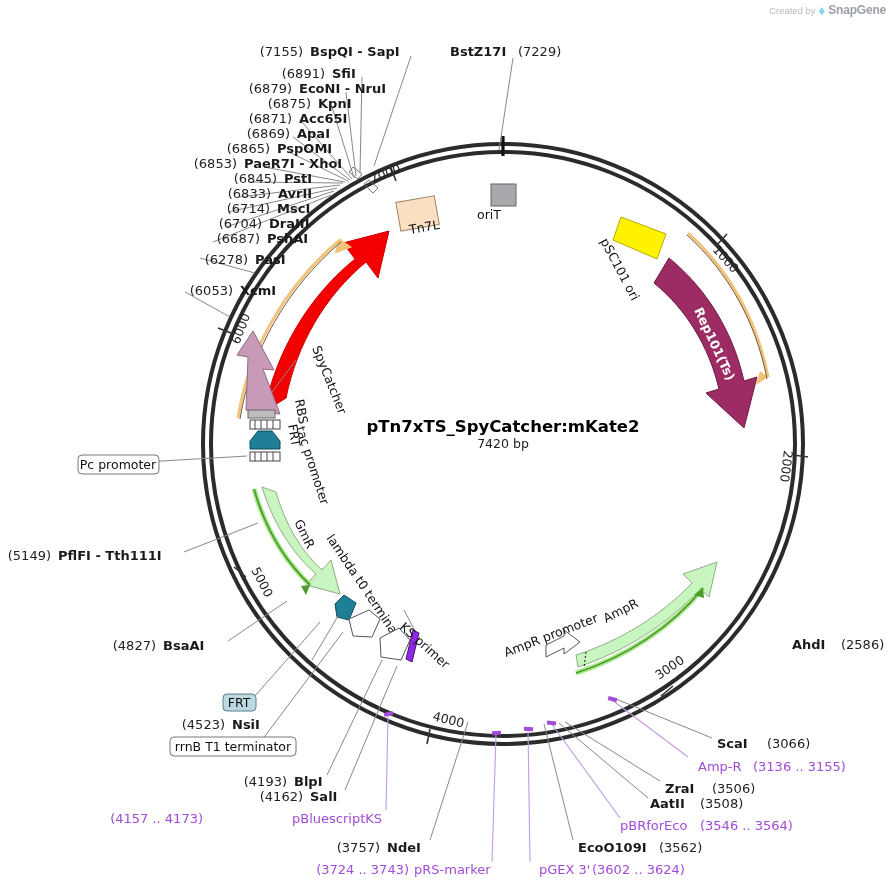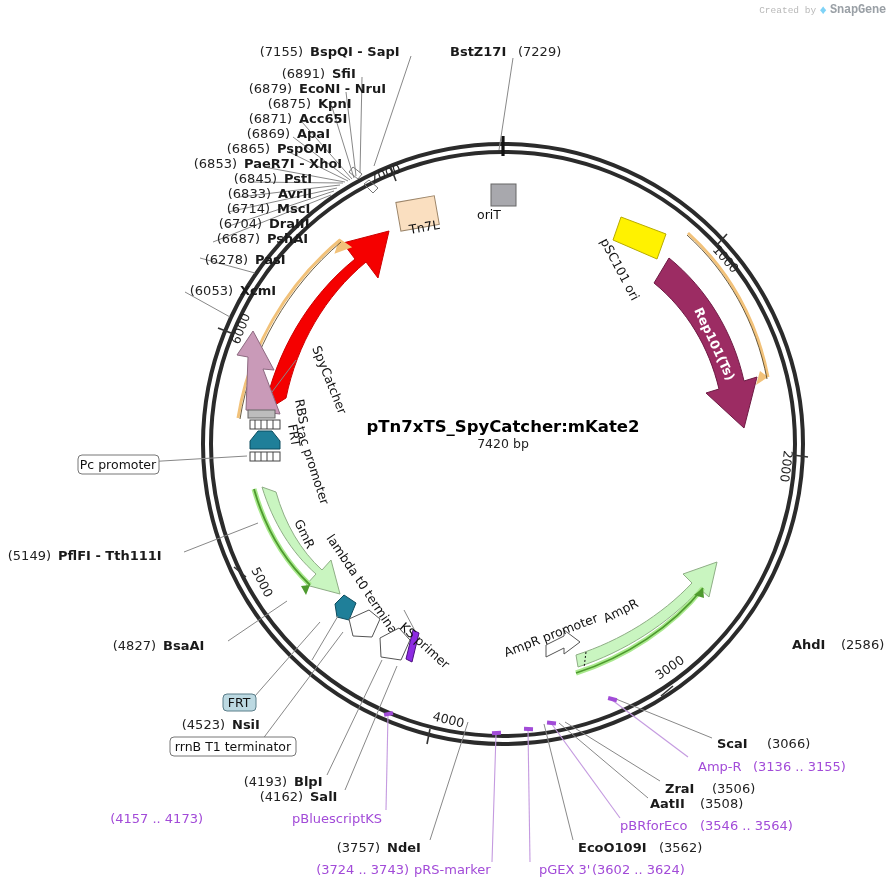--- a/index.html
+++ b/index.html
@@ -16,21 +16,21 @@
   .lbl-pos{font-family:"DejaVu Sans","Liberation Sans",sans-serif;font-size:13px;font-weight:normal;fill:#222222;}
   .lbl-primer{font-family:"DejaVu Sans","Liberation Sans",sans-serif;font-size:13px;font-weight:normal;fill:#a24bd8;}
   .lbl-feat{font-family:"DejaVu Sans","Liberation Sans",sans-serif;font-size:12.5px;font-weight:normal;fill:#111111;}
   .lbl-featw{font-family:"DejaVu Sans","Liberation Sans",sans-serif;font-size:12.5px;font-weight:bold;fill:#ffffff;}
   .lbl-tick{font-family:"DejaVu Sans","Liberation Sans",sans-serif;font-size:12.5px;fill:#222;}
   .title{font-family:"DejaVu Sans","Liberation Sans",sans-serif;font-size:16.5px;font-weight:bold;fill:#000;}
   .subtitle{font-family:"DejaVu Sans","Liberation Sans",sans-serif;font-size:12.5px;fill:#222;}
   .leader{stroke:#888888;stroke-width:1;fill:none;}
   .leader-v{stroke:#c49ae0;stroke-width:1.1;fill:none;}
   .brand{position:absolute;right:8px;top:3px;font-size:9.5px;color:#b9b9b9;
-         font-family:Liberation Mono, monospace;
+         font-family:Liberation Sans, sans-serif;
          display:flex;align-items:center;gap:3px;}
   .brand .sg{color:#9aa0a6;font-size:12px;font-weight:bold;letter-spacing:-.2px;text-align:right;}
   .brand .drop{color:#7fd3f7;font-size:13px;line-height:1;}
   .boxlbl rect{fill:#ffffff;stroke:#777;stroke-width:1;}
   .frtbox rect{fill:#bcd9e2;stroke:#5b7e8a;stroke-width:1;}
 </style>
 </head>
 <body>
 
 <div class="brand">

